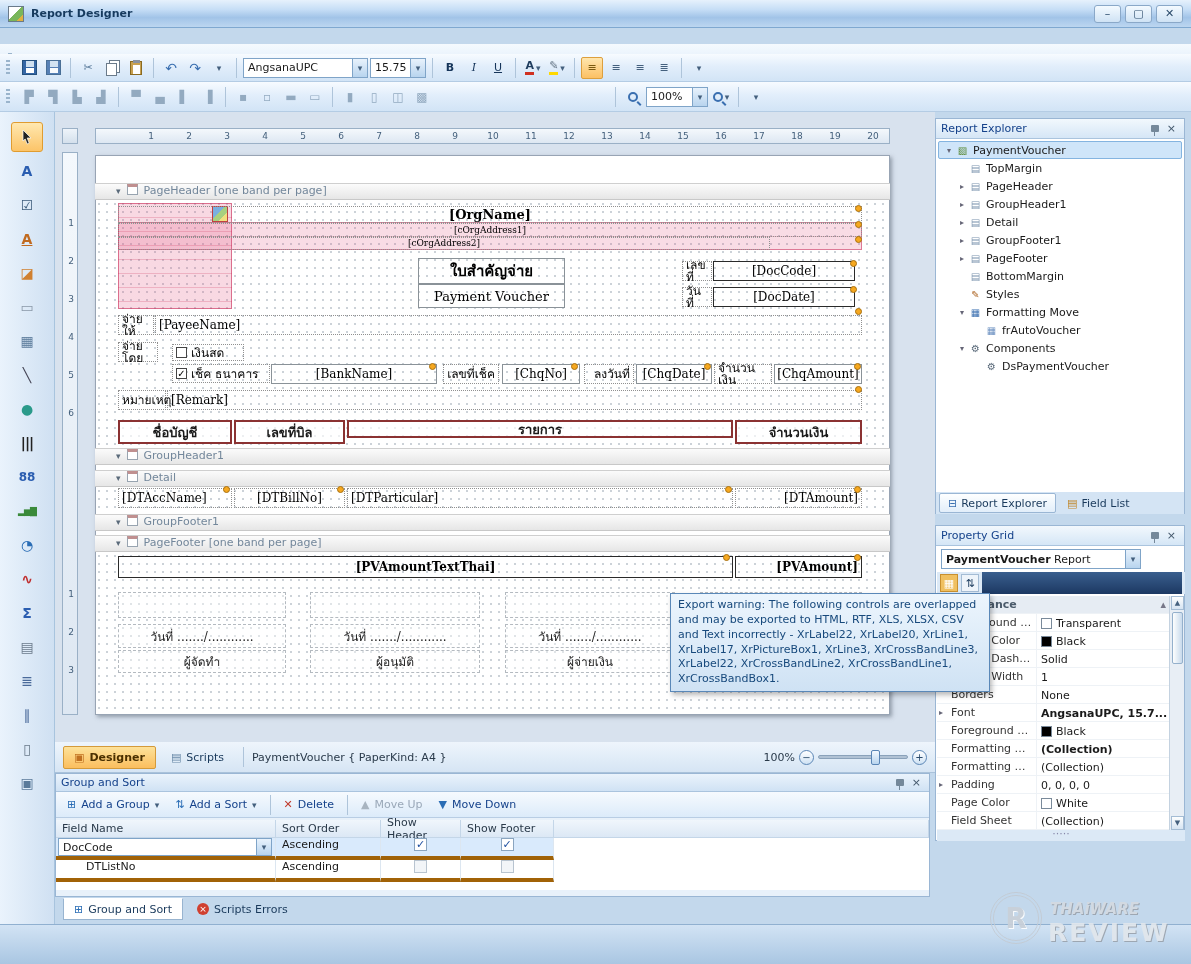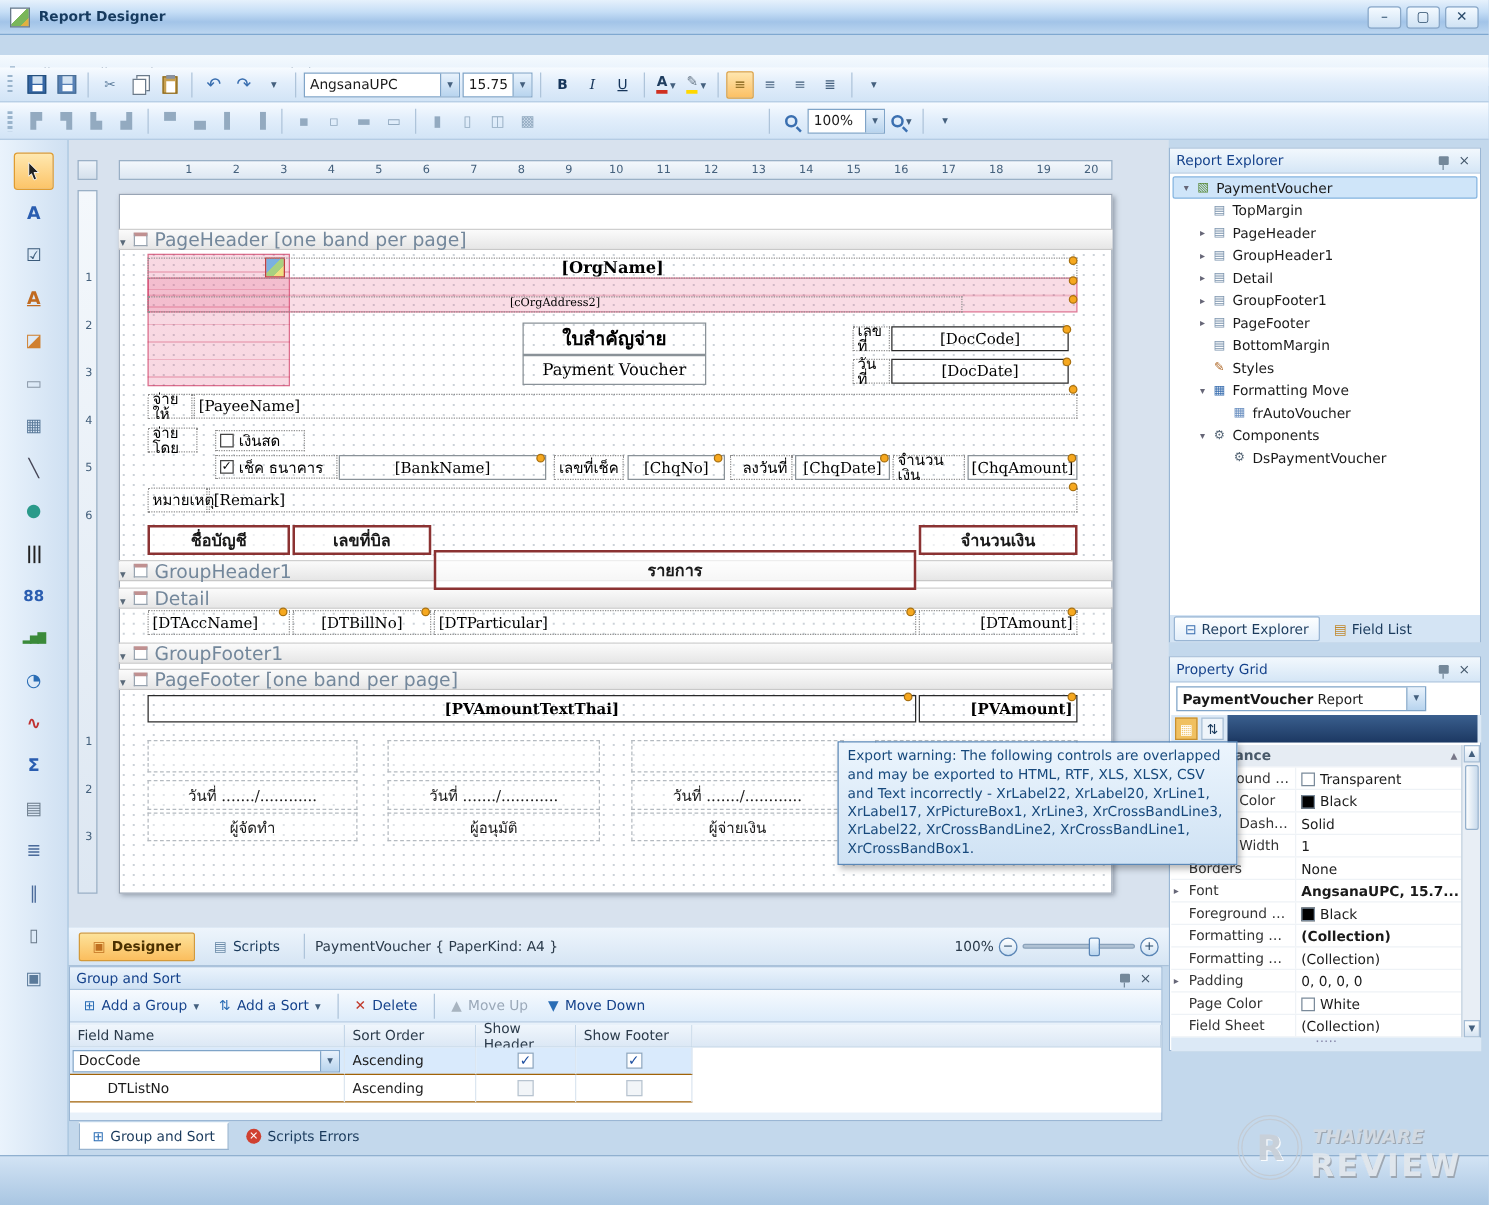--- a/index.html
+++ b/index.html
@@ -40,21 +40,21 @@
 .tbx.sel{background:linear-gradient(#ffe8b0,#fcc468);border-color:#e09c30}
 
 .design{left:55px;top:112px;width:880px;height:630px;background:#d8e2ee;overflow:hidden}
 .ruler{background:linear-gradient(#f4f8fc,#dde7f2);border:1px solid #9ab0c6;color:#44607c;font-size:9px}
 .hnums{display:flex;padding-left:36px;height:100%;align-items:center}
 .hnums span{flex:0 0 38px;width:38px;text-align:center}
 .vnum{position:absolute;left:0;width:16px;text-align:center}
 .corner{background:linear-gradient(#eef4fa,#d4e0ec);border:1px solid #9ab0c6}
 .page{background:#fff;border:1px solid #98a4b4;box-shadow:2px 2px 4px rgba(90,100,115,.55)}
 .gridpaper{background-image:radial-gradient(#ccd2d8 0.8px,transparent 0.9px);background-size:8px 8px}
-.bandcap{background:linear-gradient(#fbfbfb,#e6e6e6);border-top:1px solid #cfcfcf;border-bottom:1px solid #c8c8c8;color:#73879b;display:flex;align-items:center;padding-left:1px;font-size:15px}
+.bandcap{background:linear-gradient(#fbfbfb,#e6e6e6);border-top:1px solid #cfcfcf;border-bottom:1px solid #c8c8c8;color:#73879b;display:flex;align-items:flex-start;padding-left:21px;font-size:11px}
 .tri::before{content:"▾";color:#5a6a7a;font-size:9px;margin-right:6px}
 .bico{width:11px;height:11px;background:#fff;border:1px solid #98a4b0;border-top:3px solid #c09090;margin-right:6px}
 .fld{display:flex;align-items:center;font-family:"DejaVu Serif","DejaVu Sans",serif;font-size:12px;color:#000;padding:0 3px;line-height:1}
 .b-dot{border:1px dotted #909090}.b-sol{border:1px solid #2a2a2a}.b-gry{border:1px solid #8a9298}
 .ac{justify-content:center}.ar{justify-content:flex-end}
 .rth{border:2px solid #8b3232;font-weight:bold;font-size:13px;display:flex;align-items:center;justify-content:center;font-family:"DejaVu Serif","DejaVu Sans",serif;background:rgba(255,255,255,.65)}
 .sg{border:1px dashed #b4bac0;display:flex;align-items:center;justify-content:center;font-size:12px;font-family:"DejaVu Serif","DejaVu Sans",serif;background:rgba(255,255,255,.4)}
 .pkv{background:repeating-linear-gradient(180deg,rgba(225,80,125,.22) 0 13px,rgba(210,50,95,.38) 13px 14px);border:1px solid rgba(200,40,85,.6)}
 .pkh{background:repeating-linear-gradient(180deg,rgba(225,80,125,.20) 0 13px,rgba(210,50,95,.35) 13px 14px);border:1px solid rgba(200,40,85,.55)}
 .picico{width:16px;height:16px;background:linear-gradient(135deg,#7ab0e0 0 40%,#a8d080 40% 70%,#f0e080 70%);border:1px solid #c04040}
@@ -90,21 +90,21 @@
 .dtab.on{background:linear-gradient(#fde29a,#fbbe5e);border-color:#d49a3a;font-weight:bold;color:#4a3000}
 .zbt{width:15px;height:15px;border:1px solid #5a85b5;border-radius:50%;background:linear-gradient(#fff,#cfe2f4);display:flex;align-items:center;justify-content:center;font-size:10px;color:#2a4a6a}
 .ztrack{width:90px;height:4px;background:#b0c2d4;border:1px solid #8aa2ba;border-radius:2px;position:relative}
 .zthumb{position:absolute;left:52px;top:-6px;width:9px;height:15px;background:linear-gradient(#f4faff,#b8d4ee);border:1px solid #5a85b5;border-radius:2px}
 
 .gs{left:55px;top:773px;width:875px;height:124px;background:#e8f1fa;border:1px solid #9ab6d4}
 .gtb{position:absolute;left:0;top:18px;width:873px;height:26px;background:linear-gradient(#f6fafe,#dcebfa);border-bottom:1px solid #b8cde4;display:flex;align-items:center;padding:0 4px;gap:2px}
 .gbtn{display:flex;align-items:center;gap:5px;padding:3px 7px;color:#15428b;border-radius:2px}
 .gbtn.dis{color:#9aa8b8}
 .ghc{position:absolute;top:0;height:18px;background:linear-gradient(#f0f6fc,#dce8f5);border-right:1px solid #c4d6e8;border-bottom:1px solid #c4d6e8;display:flex;align-items:center;padding:0 6px;color:#2a3a4a}
-.gcell{position:absolute;height:22px;display:flex;align-items:center;padding:0 6px;border-right:1px solid #dce6f0;border-bottom:1px solid #a16207}
+.gcell{position:absolute;height:22px;display:flex;align-items:flex-start;padding:0 6px;border-right:1px solid #dce6f0;border-bottom:4px solid #a16207}
 .gck{width:13px;height:13px;border:1px solid #8aa5c0;background:#fff;display:flex;align-items:center;justify-content:center;color:#1c4ea0;font-weight:bold;font-size:11px}
 .gck.off{background:#f2f5f8;border-color:#b8c4d0}
 
 .btabs{left:55px;top:898px;width:880px;height:26px;display:flex;align-items:flex-start;gap:3px;padding-left:8px}
 .btab{height:22px;display:flex;align-items:center;gap:5px;padding:0 10px;border:1px solid transparent;color:#1a3a5c}
 .btab.on{background:#fff;border-color:#98b4d0;border-top-color:#fff}
 .bstrip{left:0;top:924px;width:1191px;height:40px;background:linear-gradient(#d2e3f4,#a9c6e2);border-top:1px solid #90b0d0}
 
 .wm{left:990px;top:886px;width:200px;height:76px;z-index:70;opacity:.9}
 .wmc{position:absolute;left:0;top:6px;width:52px;height:52px;border:4px double #c3cad2;border-radius:50%;display:flex;align-items:center;justify-content:center;font-size:28px;font-weight:bold;color:#c9d0d8;text-shadow:1px 1px 0 #fff}
@@ -370,20 +370,21 @@
         <span class="tri"></span>
         <span class="bico"></span>
         <span>PageFooter [one band per page]</span>
       </div>
 
     <div class="abs pkv" style="left:63px;top:91px;width:114px;height:106px"></div>
     <div class="abs pkh" style="left:63px;top:110px;width:744px;height:28px"></div>
     <div class="abs picico" style="left:157px;top:94px"></div>
 
     <div class="abs fld ac b-dot" style="left:63px;top:94px;width:744px;height:17px;font-weight:bold;font-size:13px;background:transparent">[OrgName]</div>
+    <div class="abs fld ac b-dot" style="left:63px;top:111px;width:744px;height:14px;font-size:9px;background:transparent">[cOrgAddress1]</div>
     <div class="abs fld ac b-dot" style="left:63px;top:125px;width:652px;height:13px;font-size:9px;background:transparent">[cOrgAddress2]</div>
     <div class="abs fld ac b-gry" style="left:363px;top:146px;width:147px;height:26px;font-weight:bold;font-size:15px">ใบสำคัญจ่าย</div>
     <div class="abs fld ac b-gry" style="left:363px;top:172px;width:147px;height:24px;font-weight:normal;font-size:13px">Payment Voucher</div>
     <div class="abs fld ar b-dot" style="left:627px;top:149px;width:30px;height:20px">เลขที่</div>
     <div class="abs fld ac b-sol" style="left:658px;top:149px;width:142px;height:20px">[DocCode]</div>
     <div class="abs fld ar b-dot" style="left:627px;top:175px;width:30px;height:20px">วันที่</div>
     <div class="abs fld ac b-sol" style="left:658px;top:175px;width:142px;height:20px">[DocDate]</div>
     <div class="abs fld b-dot" style="left:63px;top:203px;width:36px;height:20px">จ่ายให้</div>
     <div class="abs fld b-dot" style="left:100px;top:203px;width:707px;height:20px">[PayeeName]</div>
     <div class="abs fld b-dot" style="left:63px;top:230px;width:40px;height:20px">จ่ายโดย</div>
@@ -399,21 +400,21 @@
     <div class="abs fld ar b-dot" style="left:388px;top:252px;width:56px;height:20px">เลขที่เช็ค</div>
     <div class="abs fld ac b-gry" style="left:447px;top:252px;width:78px;height:20px">[ChqNo]</div>
     <div class="abs fld ar b-dot" style="left:529px;top:252px;width:50px;height:20px">ลงวันที่</div>
     <div class="abs fld ac b-gry" style="left:581px;top:252px;width:76px;height:20px">[ChqDate]</div>
     <div class="abs fld ar b-dot" style="left:659px;top:252px;width:58px;height:20px">จำนวนเงิน</div>
     <div class="abs fld ac b-gry" style="left:719px;top:252px;width:88px;height:20px">[ChqAmount]</div>
     <div class="abs fld b-dot" style="left:63px;top:278px;width:48px;height:20px">หมายเหตุ</div>
     <div class="abs fld b-dot" style="left:112px;top:278px;width:695px;height:20px">[Remark]</div>
     <div class="abs rth" style="left:63px;top:308px;width:114px;height:24px">ชื่อบัญชี</div>
     <div class="abs rth" style="left:179px;top:308px;width:111px;height:24px">เลขที่บิล</div>
-    <div class="abs rth" style="left:292px;top:328px;width:386px;height:32px">รายการ</div>
+    <div class="abs rth" style="left:292px;top:308px;width:386px;height:18px">รายการ</div>
     <div class="abs rth" style="left:680px;top:308px;width:127px;height:24px">จำนวนเงิน</div>
 
     <div class="abs fld b-dot" style="left:63px;top:376px;width:114px;height:20px">[DTAccName]</div>
     <div class="abs fld ac b-dot" style="left:179px;top:376px;width:111px;height:20px">[DTBillNo]</div>
     <div class="abs fld b-dot" style="left:292px;top:376px;width:386px;height:20px">[DTParticular]</div>
     <div class="abs fld ar b-dot" style="left:680px;top:376px;width:127px;height:20px">[DTAmount]</div>
 
     <div class="abs fld ac b-sol" style="left:63px;top:444px;width:615px;height:22px;font-weight:bold">[PVAmountTextThai]</div>
     <div class="abs fld ar b-sol" style="left:680px;top:444px;width:127px;height:22px;font-weight:bold">[PVAmount]</div>
 

